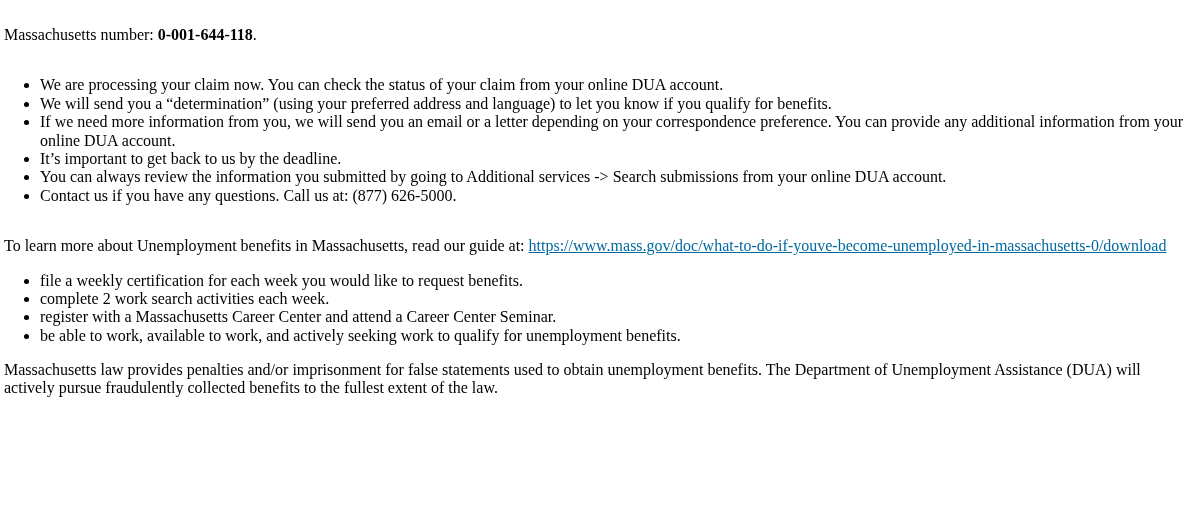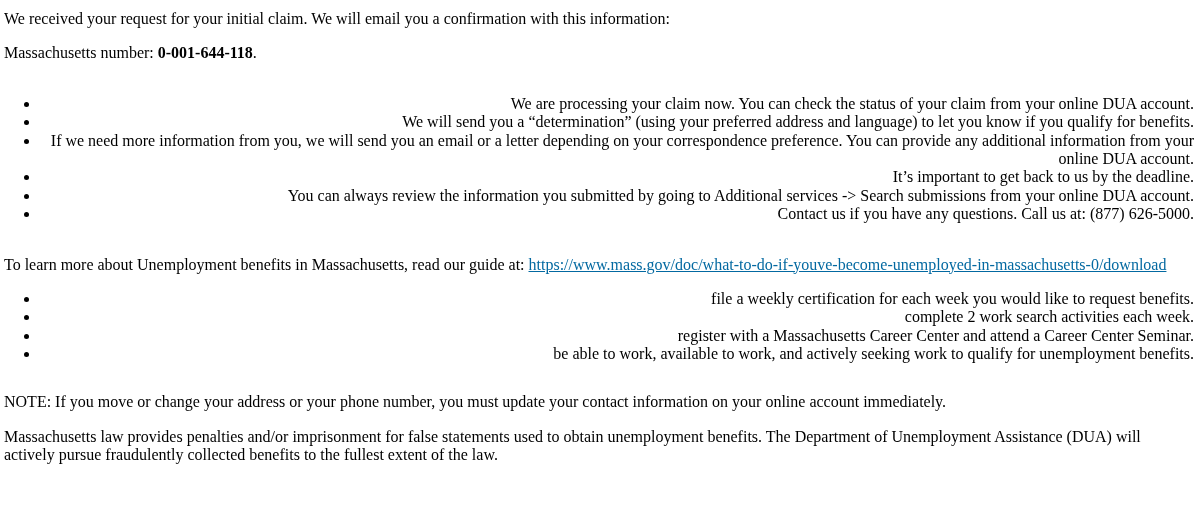--- a/index.html
+++ b/index.html
@@ -15,21 +15,20 @@
   }
   p {
     margin: 16px 0;
   }
   p.first {
     margin-top: 0;
   }
   ul {
     margin: 16px 0;
     padding-left: 36px;
-    text-align: right;
   }
   ul.claim-list {
     margin-top: 32px;
   }
   li {
     margin: 0;
   }
   p.guide {
     margin-top: 32px;
   }
@@ -43,21 +42,20 @@
   }
   b {
     font-weight: bold;
   }
 </style>
 </head>
 <body>
 
 <div>
 
-  <p class="first">We received your request for your initial claim. We will email you a confirmation with this information:</p>
 
   <p><span>Massachusetts number: </span><b>0-001-644-118</b><span>.</span></p>
 
 
   <ul class="claim-list">
     <li>We are processing your claim now. You can check the status of your claim from your online DUA account.</li>
     <li>We will send you a “determination” (using your preferred address and language) to let you know if you qualify for benefits.</li>
     <li>If we need more information from you, we will send you an email or a letter depending on your correspondence preference. You can provide any additional information from your online DUA account.</li>
     <li>It’s important to get back to us by the deadline.</li>
     <li>You can always review the information you submitted by going to Additional services -&gt; Search submissions from your online DUA account.</li>
@@ -67,17 +65,16 @@
   <p class="guide"><span>To learn more about Unemployment benefits in Massachusetts, read our guide at: </span><a class="doc-link" href="#">https://www.mass.gov/doc/what-to-do-if-youve-become-unemployed-in-massachusetts-0/download</a></p>
 
 
   <ul>
     <li>file a weekly certification for each week you would like to request benefits.</li>
     <li>complete 2 work search activities each week.</li>
     <li>register with a Massachusetts Career Center and attend a Career Center Seminar.</li>
     <li>be able to work, available to work, and actively seeking work to qualify for unemployment benefits.</li>
   </ul>
 
-  <p class="note">NOTE: If you move or change your address or your phone number, you must update your contact information on your online account immediately.</p>
 
   <p>Massachusetts law provides penalties and/or imprisonment for false statements used to obtain unemployment benefits. The Department of Unemployment Assistance (DUA) will actively pursue fraudulently collected benefits to the fullest extent of the law.</p>
 
 </div>
 
 </body></html>

